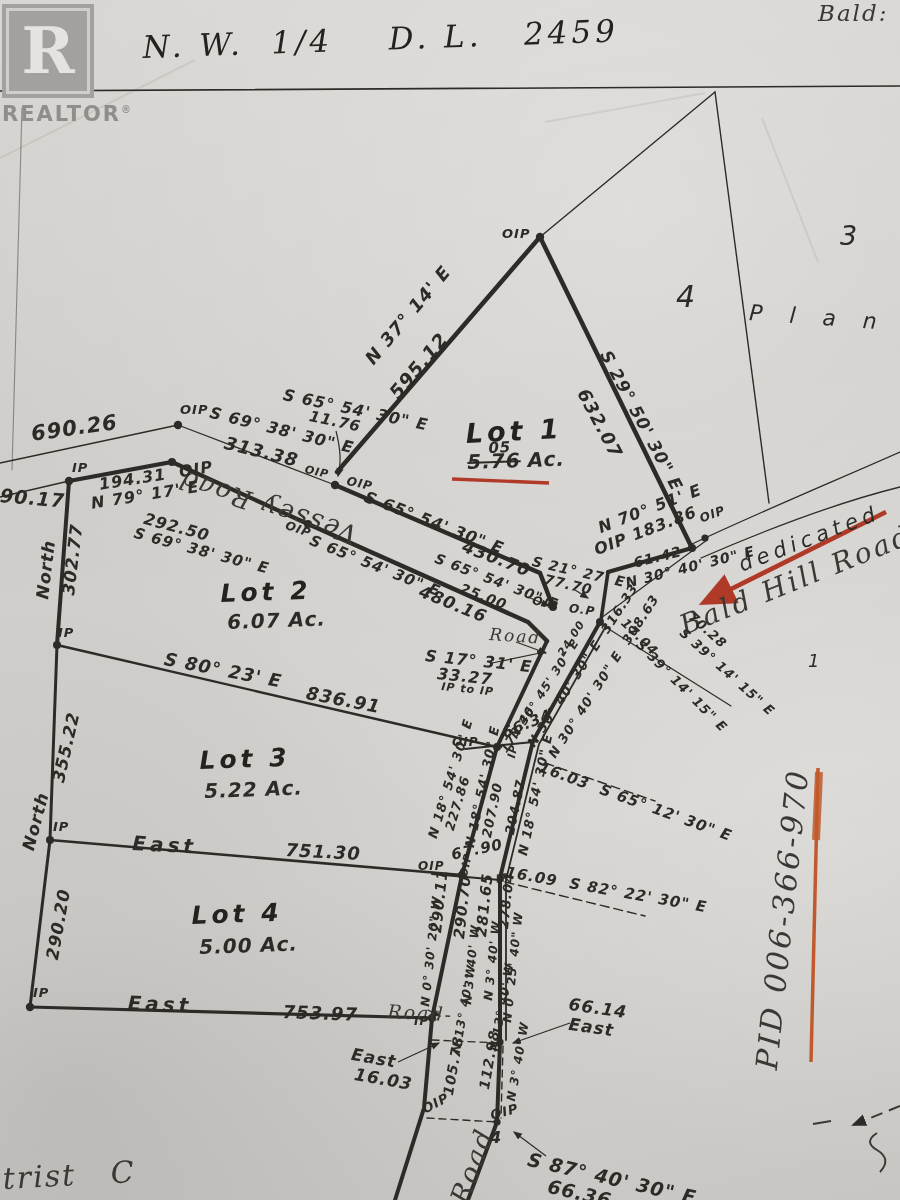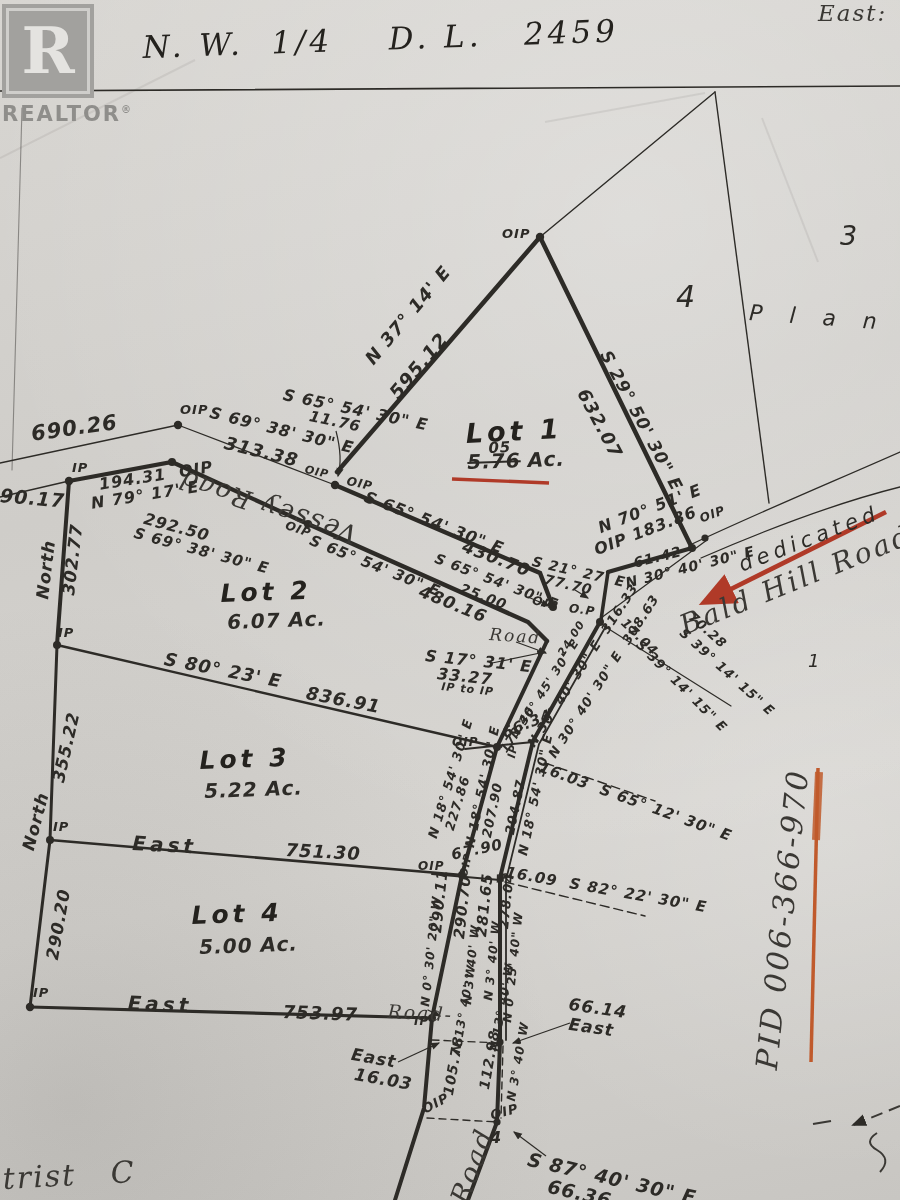--- a/index.html
+++ b/index.html
@@ -150,21 +150,21 @@
   </svg>
 
   <div class="logo">
     <div class="logo-box">
       <span>R</span>
     </div>
     <div class="logo-word"><span>REALTOR</span><sup>®</sup></div>
   </div>
 
   <span class="lbl hand dark" style="left:142px;top:32px;--r:-2deg;font-size:31px;letter-spacing:4px">N. W.  1/4    D. L.   2459</span>
-  <span class="lbl hand" style="left:818px;top:2px;font-size:23px">East:</span>
+  <span class="lbl hand" style="left:818px;top:2px;font-size:23px">Bald:</span>
 
   <span class="lbl pl" style="left:840px;top:222px;font-size:27px">3</span>
   <span class="lbl pl" style="left:676px;top:282px;font-size:30px">4</span>
   <span class="lbl pl" style="left:750px;top:302px;--r:4deg;font-size:22px;letter-spacing:10px">P l a n</span>
   <span class="lbl pl" style="left:808px;top:652px;font-size:18px">1</span>
   <span class="lbl pl" style="left:736px;top:556px;--r:-21deg;font-size:21px;letter-spacing:5px">dedicated   b</span>
   <span class="lbl hand" style="left:676px;top:614px;--r:-22deg;font-size:28px;letter-spacing:3px">Bald Hill Road</span>
   <span class="lbl hand" style="left:352px;top:548px;--r:198deg;font-size:26px">Vessey Road</span>
   <span class="lbl hand" style="left:490px;top:626px;--r:4deg;font-size:17px">Road</span>
   <span class="lbl hand" style="left:388px;top:1002px;--r:3deg;font-size:19px">Road-</span>

